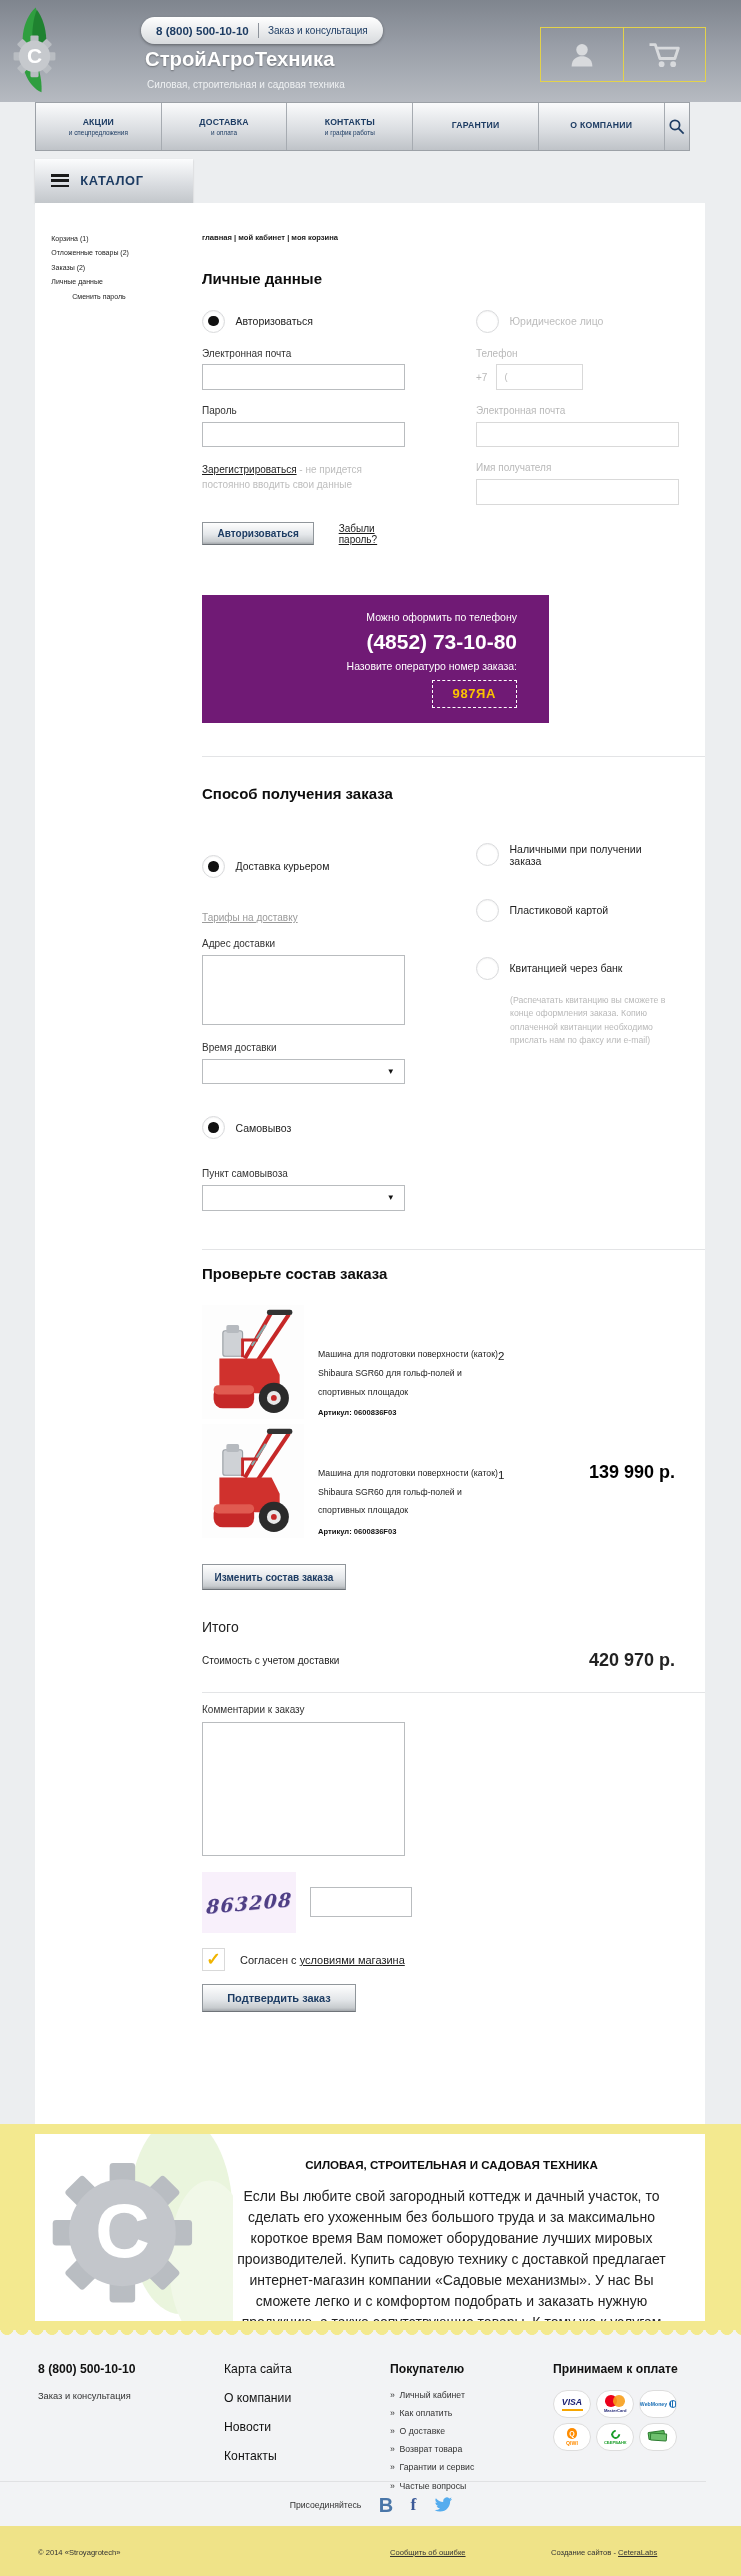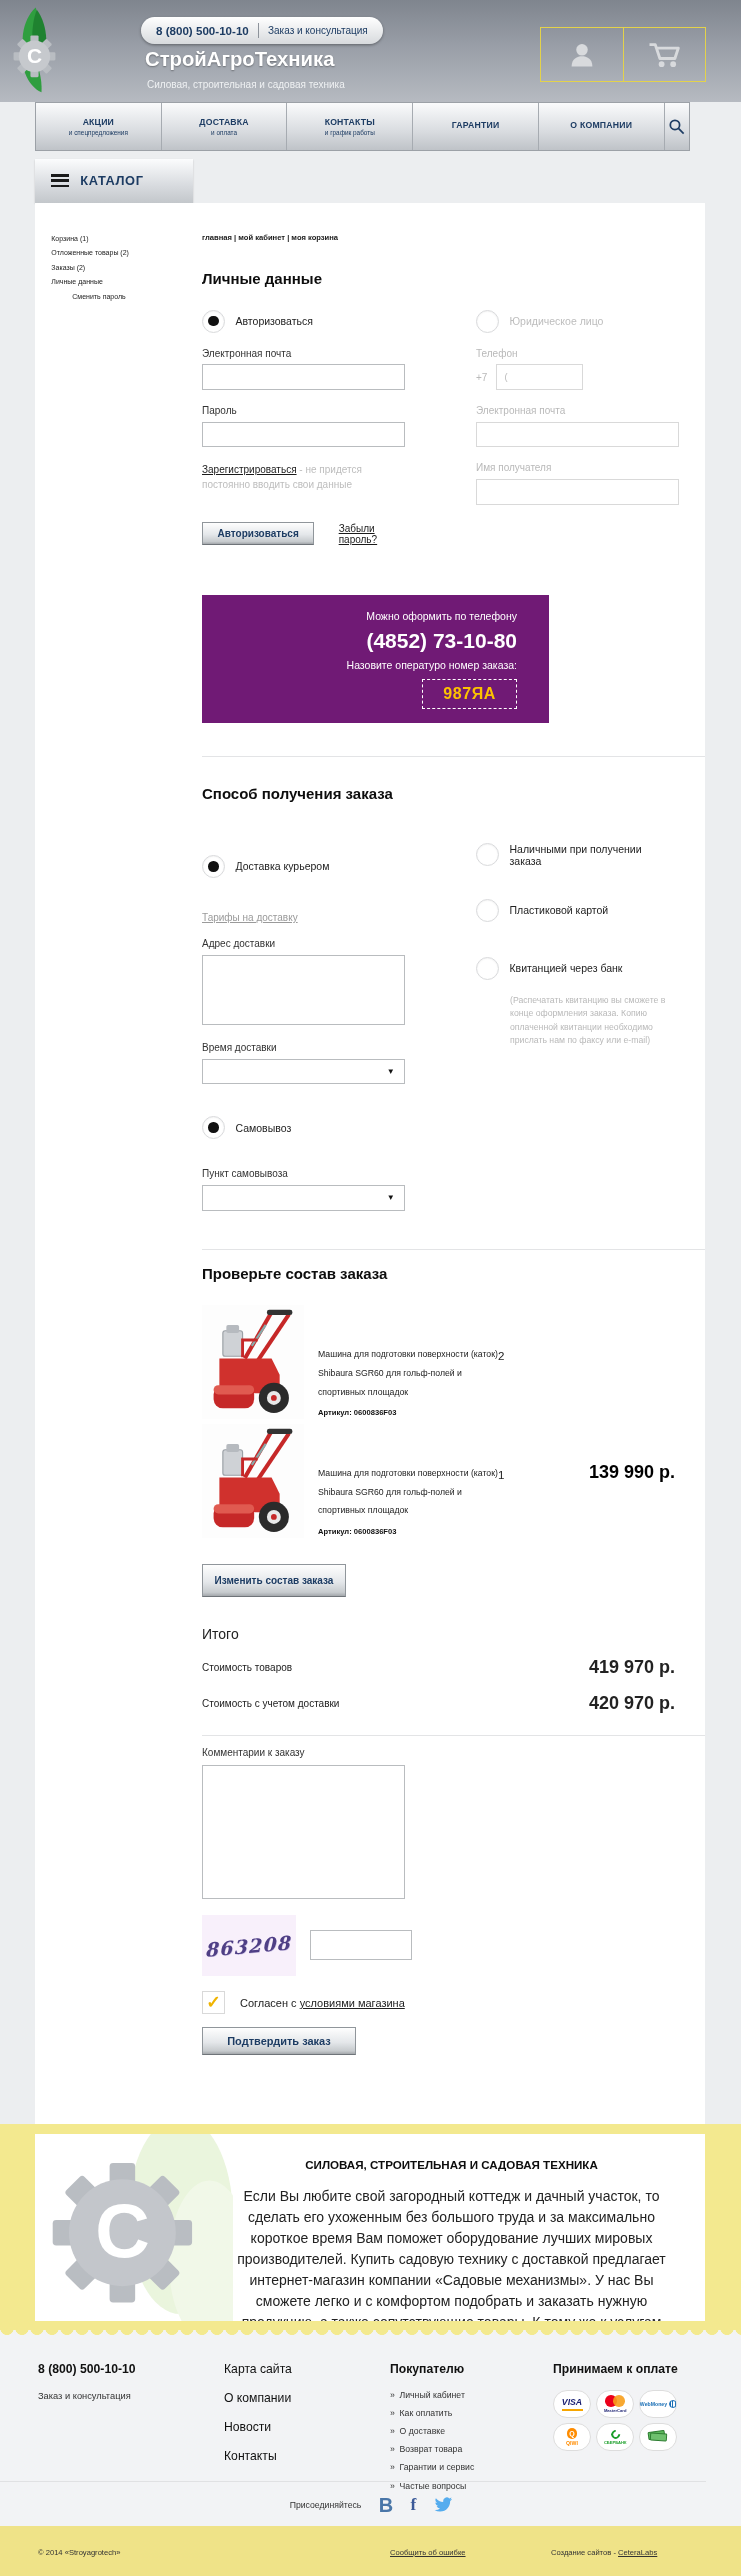--- a/index.html
+++ b/index.html
@@ -82,34 +82,34 @@
   .btn { background:linear-gradient(180deg,#fefefe 0%,#e4e7ea 55%,#c7cbce 88%,#a3a7ab 100%);
     border:0.6px solid #90969b; border-bottom:1.7px solid #6f7479; color:#1d3c63; font-weight:bold; font-size:10px;
     display:inline-flex; align-items:center; justify-content:center; cursor:pointer; font-family:inherit; }
   .login-btn { width:123px; height:23px; }
   .link-plain { font-size:10px; color:#1a1a1a; text-decoration:underline; cursor:pointer; }
 
   .phone-box { margin-top:50px; width:347px; height:128px; background:#701a75; color:#fff;
     display:flex; flex-direction:column; align-items:flex-end; justify-content:center; padding-right:32px; }
   .pb-line { font-size:10.5px; }
   .pb-phone { font-size:21px; font-weight:bold; margin:7px 0 5.8px; }
-  .pb-code { margin-top:8.1px; border:0.6px dashed #fff; padding:5.2px 20px; color:#fcc200; font-weight:bold; font-size:16px; letter-spacing:0.6px; cursor:pointer; }
+  .pb-code { margin-top:8.1px; border:0.6px dashed #fff; padding:5.2px 20px; color:#fcc200; font-weight:bold; font-size:13px; letter-spacing:0.6px; cursor:pointer; }
 
   .hr { height:0.6px; background:#e3e4e6; margin-top:33px; margin-right:0; width:100%; }
 
   .link-gray { color:#9a9a9a; font-size:10px; text-decoration:underline; cursor:pointer; display:inline-block; margin-top:34px; }
   .note-gray { color:#b9b9b9; font-size:8.7px; line-height:13.4px; width:174px; margin:14px 0 0 34px; }
 
   .prod { display:grid; grid-template-columns:116px 180px 41px 1fr; align-items:start; margin-top:23px; }
   .prod-name { font-size:8.7px; line-height:18.6px; color:#222; padding-top:40px; }
   .prod-sku { font-size:7.6px; font-weight:bold; color:#111; margin-top:7px; }
   .prod-qty { font-size:11.6px; color:#222; padding-top:44px; }
   .prod-price { font-size:18px; font-weight:900; color:#000; text-align:right; padding:38px 30px 0 0; white-space:nowrap; }
 
-  .edit-btn { width:144px; height:33px; margin-top:26px; }
+  .edit-btn { width:144px; height:26px; margin-top:26px; }
   .totals-title { font-size:14px; color:#222; margin-top:29px; }
   .total-row { display:grid; grid-template-columns:1fr 186px; align-items:center; margin-top:15px; }
   .total-label { font-size:10px; color:#222; }
   .total-value { font-size:18px; font-weight:900; text-align:right; padding-right:30px; white-space:nowrap; }
 
   .comments-label { font-size:10px; color:#333; margin-top:11.6px; }
   .comments-area { margin-top:7px; width:203px; height:134px; }
   .captcha-row { margin-top:14px; display:flex; gap:14px; align-items:flex-start; }
   .captcha-img { width:94px; height:61px; background:#f8f0fb; display:flex; align-items:center; justify-content:center; overflow:hidden; }
   .captcha-text { font-family:"DejaVu Serif",serif; font-style:italic; font-weight:bold; font-size:19px; color:#4f3f85;
@@ -416,24 +416,20 @@
           <div class="prod-sku">Артикул: 0600836F03</div>
         </div>
         <div class="prod-qty">1</div>
         <div class="prod-price">139 990 р.</div>
       </div>
 
       <button class="btn edit-btn">Изменить состав заказа</button>
 
       <div class="totals-title">Итого</div>
       <div class="total-row">
-        <div class="total-label">Стоимость товаров</div>
-        <div class="total-value">419 970 р.</div>
-      </div>
-      <div class="total-row">
         <div class="total-label">Стоимость с учетом доставки</div>
         <div class="total-value">420 970 р.</div>
       </div>
 
       <div class="hr" style="margin-top:21px;"></div>
 
       
       <div class="comments-label">Комментарии к заказу</div>
       <textarea class="f-textarea comments-area" style=""></textarea>
 

